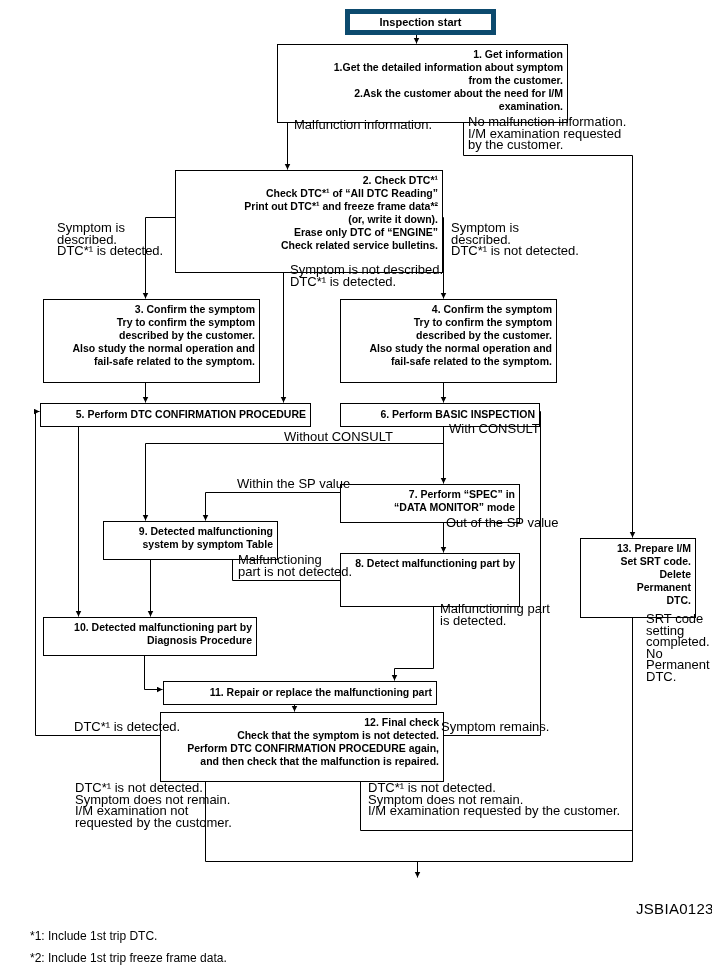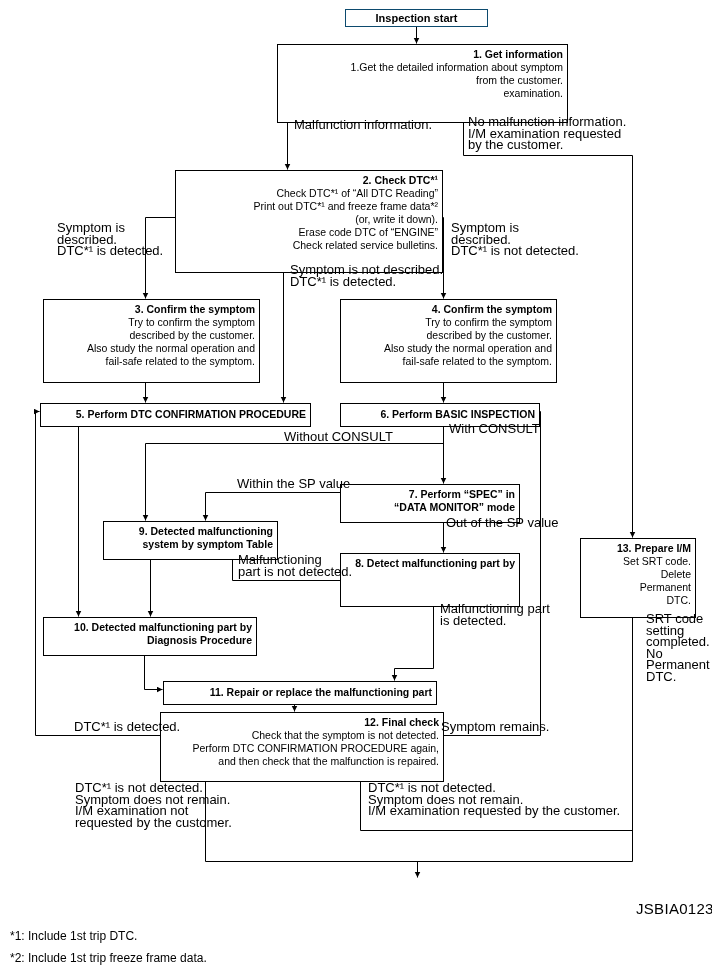--- a/index.html
+++ b/index.html
@@ -3,29 +3,29 @@
 <meta charset="utf-8">
 <style>
   html,body{margin:0;padding:0;background:#fff;}
   .canvas{position:relative;width:712px;height:978px;background:#fff;
           font-family:"Liberation Sans",sans-serif;color:#000;overflow:hidden;}
   .connectors{position:absolute;left:0;top:0;}
   .box{position:absolute;border:1px solid #000;background:#fff;
        font-size:10.5px;line-height:13px;padding:3px 4px 3px 6px;text-align:right;}
   .box div{white-space:nowrap;}
   .title{font-weight:bold;}
-  .body{padding-left:13px;}
+  .body{padding-left:13px;font-weight:bold;}
   .body .indent{padding-left:11px;}
   .bold-body .body{font-weight:bold;padding-left:16px;}
   .slim{padding:4px 4px 1px 6px;}
-  .terminal{position:absolute;border:1px solid #0c4a6e;background:#fff;
+  .terminal{position:absolute;border:5px solid #0c4a6e;background:#fff;
             font-size:11px;font-weight:bold;display:flex;align-items:center;justify-content:center;}
   .lbl{position:absolute;font-size:13px;line-height:11.5px;white-space:nowrap;}
   .figcode{position:absolute;font-size:15px;letter-spacing:.3px;text-align:center;}
-  .footnote{position:absolute;font-size:12px;}
+  .footnote{position:absolute;font-size:12px;margin-left:20px;}
 </style>
 </head>
 <body>
 
 <div class="canvas">
 
   <svg class="connectors" width="712" height="978" viewBox="0 0 712 978">
     <defs>
       <marker id="arr" markerWidth="7" markerHeight="7" refX="6" refY="3" orient="auto" markerUnits="userSpaceOnUse">
         <path d="M0,0 L6,3 L0,6 Z" fill="#000"></path>
@@ -60,31 +60,32 @@
   </svg>
 
   <div class="terminal" style="left:345px;top:9px;width:141px;height:16px">Inspection start</div>
 
 
   <div class="box" style="left:277px;top:44px;width:279px;height:71px">
     <div class="title">1. Get information</div>
     <div class="body">
       <div>1.Get the detailed information about symptom</div>
       <div class="indent">from the customer.</div>
+      <div>2.Ask the customer about the need for I/M</div>
       <div class="indent">examination.</div>
     </div>
   </div>
 
   <div class="box" style="left:175px;top:170px;width:256px;height:95px">
     <div class="title">2. Check DTC*¹</div>
     <div class="body">
       <div>Check DTC*¹ of “All DTC Reading”</div>
       <div>Print out DTC*¹ and freeze frame data*²</div>
       <div>(or, write it down).</div>
-      <div>Erase code DTC of “ENGINE”</div>
+      <div>Erase only DTC of “ENGINE”</div>
       <div>Check related service bulletins.</div>
     </div>
   </div>
 
   <div class="box" style="left:43px;top:299px;width:205px;height:76px">
     <div class="title">3. Confirm the symptom</div>
     <div class="body">
       <div>Try to confirm the symptom</div>
       <div>described by the customer.</div>
       <div>Also study the normal operation and</div>

